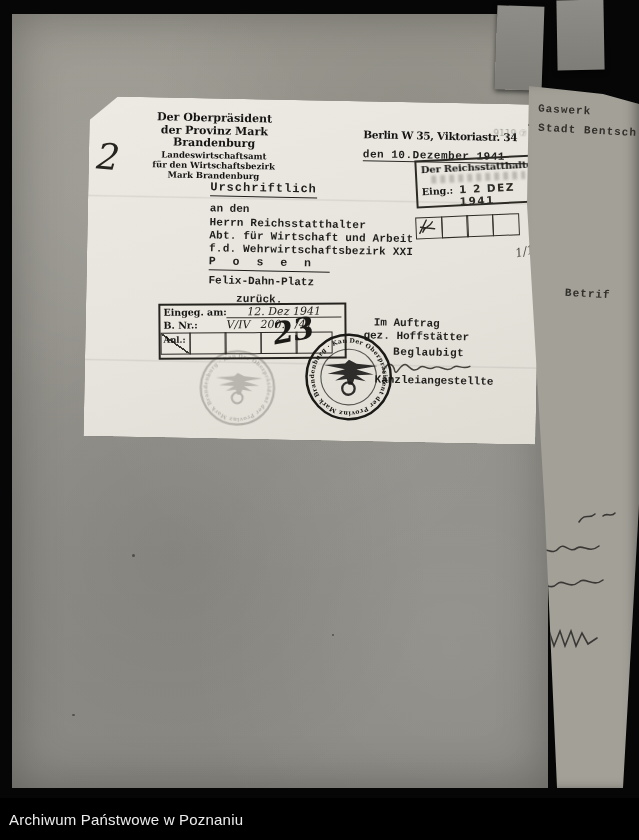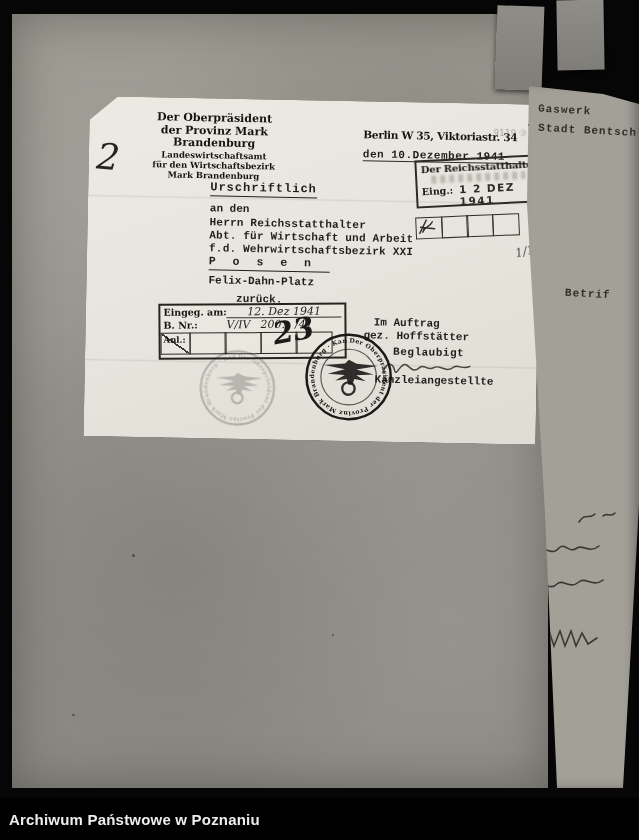--- a/index.html
+++ b/index.html
@@ -103,21 +103,21 @@
       radial-gradient(ellipse at 60% 72%, rgba(215,213,205,.5), transparent 40%),
       radial-gradient(ellipse at 45% 12%, rgba(0,0,0,.18), transparent 45%),
       linear-gradient(175deg,#aaa79f 0%,#b2afa7 30%,#989younger58f 55%,#8d8a82 100%);
     background-color:#a3a098;
     box-shadow:inset 16px 0 16px -8px rgba(0,0,0,.65), inset -10px 0 14px -8px rgba(0,0,0,.45);}
   .strip-text{position:absolute;font-size:11px;letter-spacing:1px;color:#312f2a;transform:rotate(3deg);white-space:nowrap;}
 
   
   .caption-bar{position:absolute;left:0;right:0;bottom:0;height:42px;background:#000;
     display:flex;align-items:center;padding-left:9px;}
-  .caption{font-family:"Liberation Sans","DejaVu Sans",sans-serif;font-weight:700;font-size:15px;
+  .caption{font-family:"Liberation Sans","DejaVu Sans",sans-serif;font-weight:400;font-size:15px;
     color:#ededed;letter-spacing:.2px;}
 </style>
 </head>
 <body>
 
 <div id="screen">
 
   <div class="page-gray">
     <div class="speck" style="left:120px;top:540px;width:3px;height:3px;"></div>
     <div class="speck" style="left:320px;top:620px;width:2px;height:2px;"></div>

